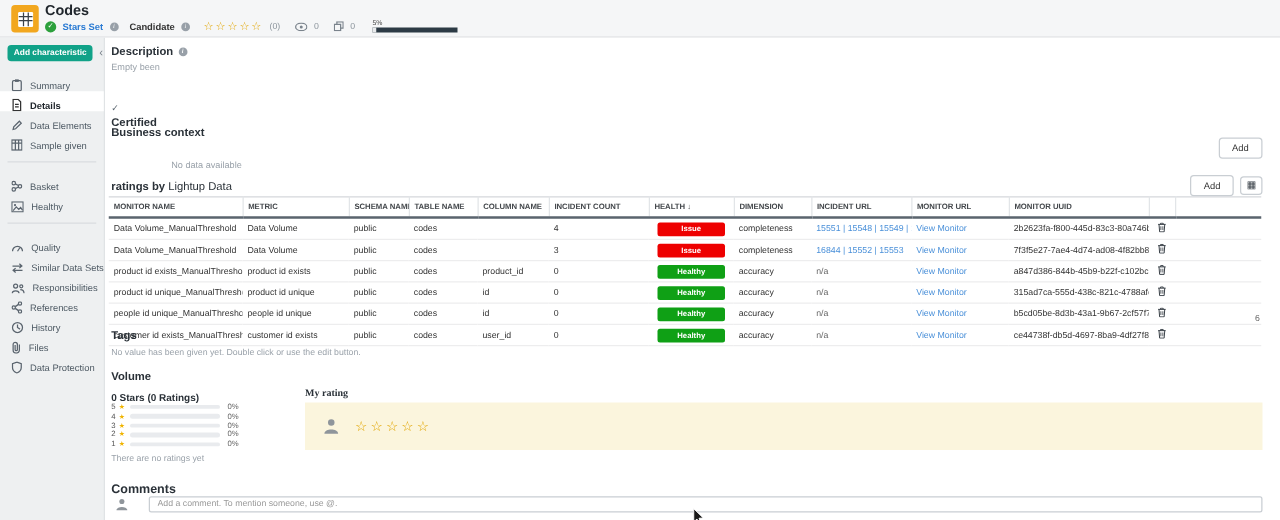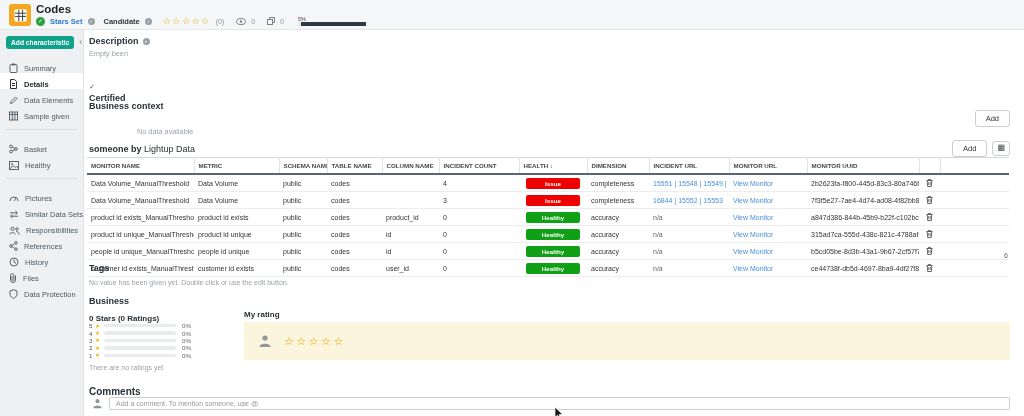--- a/index.html
+++ b/index.html
@@ -65,26 +65,26 @@
   .total-count { position:absolute; top:222px; right:16px; font-size:7px; color:#666; }
 
   
   .ratings-summary { position:absolute; top:284px; left:5px; font-size:8px; font-weight:bold; color:#2a3138; }
   .histogram { position:absolute; top:292px; left:5px; }
   .hrow { display:flex; align-items:center; height:7.4px; }
   .hnum { font-size:6.2px; color:#555; width:6px; }
   .hstar { color:#f0b400; font-size:5.5px; width:9px; }
   .hbar { width:72px; height:3.5px; background:#e9ebee; border-radius:2px; margin-right:6px; }
   .hpct { font-size:6.2px; color:#666; }
-  .my-rating-h { position:absolute; top:280px; left:160px; font-size:8px; font-weight:bold; color:#2a3138; }
+  .my-rating-h { position:absolute; top:280px; left:160px; font-size:8px; font-weight:bold; color:#2a3138;font-family:Liberation Serif, serif; }
   .my-box { position:absolute; top:292px; left:160px; right:14px; height:38px; background:#fbf5dd; display:flex; align-items:center; gap:12px; padding-left:14px; }
   .stars-lg { color:#e2a600; font-size:11px; letter-spacing:2.5px; cursor:pointer; }
 
   
-  .comment-row { position:absolute; top:367px; left:8px; right:14px; display:flex; align-items:center; gap:6px; }
+  .comment-row { position:absolute; top:367px; left:8px; right:14px; display:flex; align-items:center; gap:16px; }
   .comment-input { flex:1; height:13px; border:1px solid #c9ced3; border-radius:2px; font-size:7px; padding:0 6px; color:#333; font-family:inherit; background:#fff; }
   .comment-input::placeholder { color:#999; }
 
   .cursor { position:absolute; left:470px; top:376px; z-index:9; pointer-events:none; }
 </style>
 </head>
 <body>
 
 <div class="header">
   <div class="app-icon">
@@ -175,21 +175,21 @@
           <path d="M1.5 7.5 L4 4.5 L6 6.5 L7.5 5 L9 7" fill="none" stroke="#5a646e"></path>
         </svg>
       <span>Healthy</span>
     </li>
     <li class="divider"></li>
     <li>
       <svg width="10" height="9" viewBox="0 0 10 9">
           <path d="M1 7 A4 4 0 0 1 9 7" fill="none" stroke="#5a646e"></path>
           <path d="M5 7 L7 4" stroke="#5a646e"></path>
         </svg>
-      <span>Pictures</span>
+      <span>Quality</span>
     </li>
     <li>
       <svg width="10" height="9" viewBox="0 0 10 9">
           <path d="M1 2.8 H8 M6.5 1 L8.5 2.8 L6.5 4.5 M9 6.2 H2 M3.5 4.5 L1.5 6.2 L3.5 8" fill="none" stroke="#5a646e"></path>
         </svg>
       <span>Similar Data Sets</span>
     </li>
     <li>
       <svg width="11" height="9" viewBox="0 0 11 9">
           <circle cx="3.5" cy="2.8" r="1.6" fill="none" stroke="#5a646e"></circle>
@@ -239,21 +239,21 @@
   <div class="sub" style="top:19px;">Empty been</div>
 
   <div class="h" style="top:39px;margin-top:24px;">Certified</div>
   <div class="sub" style="top:52px; color:#5b6770;">✓</div>
 
   <div class="h" style="top:71px;">Business context</div>
   <button class="btn-plain biz-add">Add</button>
   <div class="sub" style="top:97px;padding-left:48px;">No data available</div>
 
   <div class="gov-head">
-    <b>someone by</b>
+    <b>ratings by</b>
     <span>Lightup Data</span>
   </div>
   <div class="gov-tools">
     <button class="btn-plain">Add</button>
     <button class="btn-grid">▦</button>
   </div>
 
   <table class="gov-table">
     <colgroup>
       <col style="width:107px">
@@ -415,21 +415,21 @@
           <td></td>
         </tr>
 
     </tbody>
   </table>
   <div class="total-count">6</div>
 
   <div class="h" style="top:233px;">Tags</div>
   <div class="sub" style="top:249px; font-size:7px;">No value has been given yet. Double click or use the edit button.</div>
 
-  <div class="h" style="top:266px;">Business</div>
+  <div class="h" style="top:266px;">Volume</div>
   <div class="ratings-summary">0 Stars (0 Ratings)</div>
 
   <div class="histogram">
 
       <div class="hrow">
         <span class="hnum">5</span>
         <span class="hstar">★</span>
         <span class="hbar"></span>
         <span class="hpct">0%</span>
       </div>

